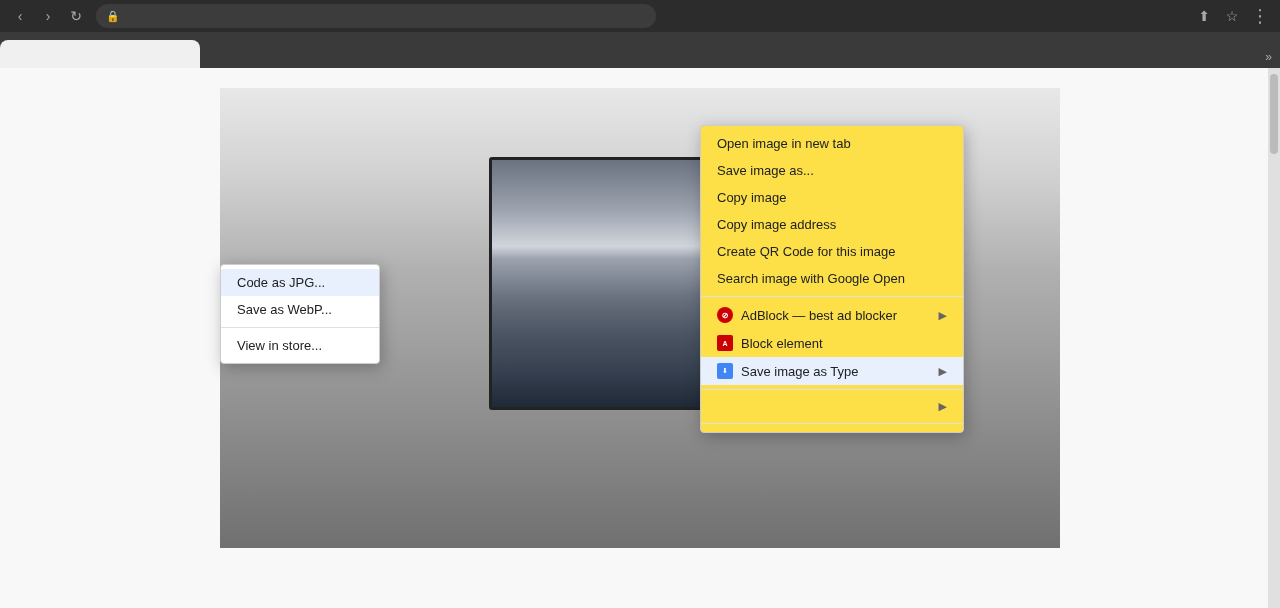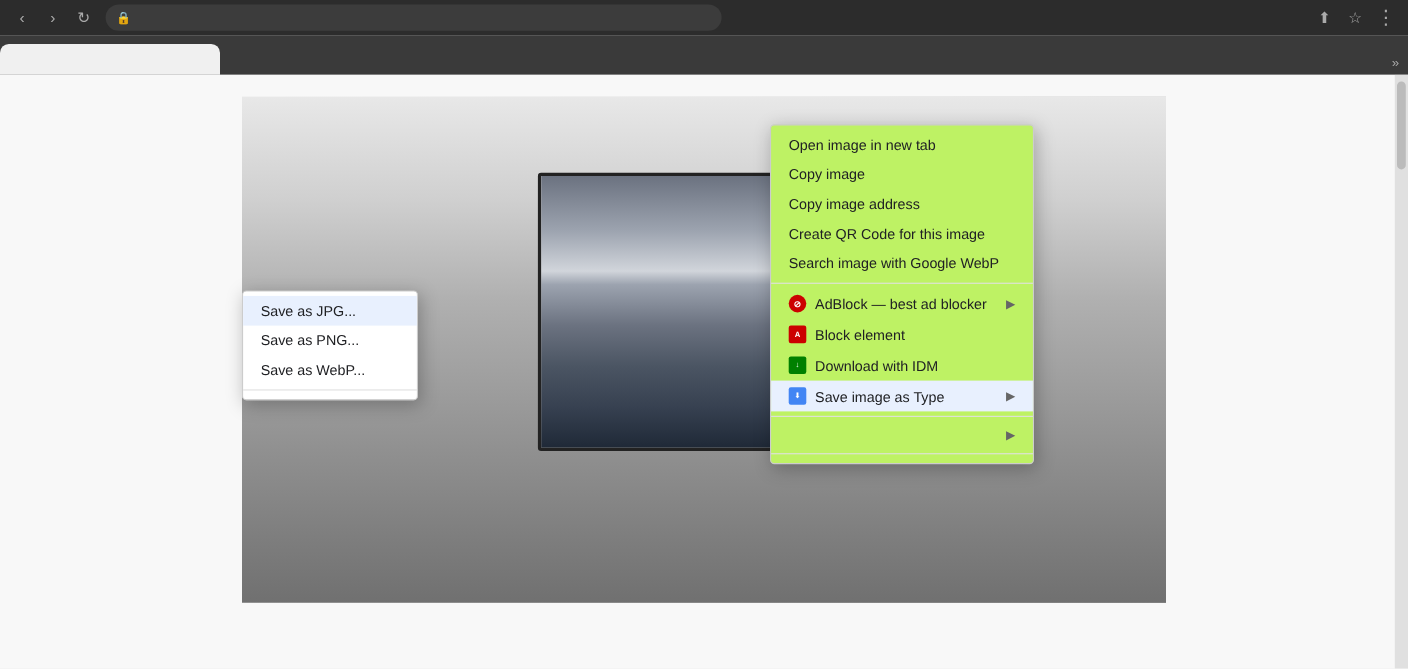--- a/index.html
+++ b/index.html
@@ -208,23 +208,23 @@
         #4b5563 70%,
         #374151 85%,
         #1f2937 100%
       );
     }
 
     
     .context-menu {
       position: absolute;
       left: 700px;
-      top: 45px;
-      width: 240px;
-      background: #bef264;
+      top: 57px;
+      width: 264px;
+      background: #fde047;
       border: 1px solid #ccc;
       border-radius: 4px;
       box-shadow: 2px 4px 16px rgba(0,0,0,0.25);
       z-index: 1000;
       padding: 4px 0;
       font-size: 13px;
       color: #202124;
     }
 
     .context-menu-item {
@@ -379,75 +379,72 @@
           <div class="mountain-bg"></div>
         </div>
       </div>
     </div>
 
     <div class="context-menu">
       <div class="context-menu-item">
         <span>Open image in new tab</span>
       </div>
       <div class="context-menu-item">
+        <span>Save image as...</span>
+      </div>
+      <div class="context-menu-item">
         <span>Copy image</span>
       </div>
       <div class="context-menu-item">
         <span>Copy image address</span>
       </div>
       <div class="context-menu-item">
         <span>Create QR Code for this image</span>
       </div>
       <div class="context-menu-item">
-        <span>Search image with Google WebP</span>
+        <span>Search image with Google Open</span>
       </div>
       <div class="context-menu-separator"></div>
       <div class="context-menu-item">
         <span class="item-icon">
           <span class="adblock-icon">⊘</span>
         </span>
         <span>AdBlock — best ad blocker</span>
         <span class="arrow">▶</span>
       </div>
       <div class="context-menu-item">
         <span class="item-icon">
           <span class="abp-icon">A</span>
         </span>
         <span>Block element</span>
-      </div>
-      <div class="context-menu-item">
-        <span class="item-icon">
-          <span class="idm-icon">↓</span>
-        </span>
-        <span>Download with IDM</span>
       </div>
       <div class="context-menu-item highlighted">
         <span class="item-icon">
           <span class="savetype-icon">⬇</span>
         </span>
         <span>Save image as Type</span>
         <span class="arrow">▶</span>
       </div>
       <div class="context-menu-separator"></div>
       <div class="context-menu-item">
         <span class="arrow">▶</span>
       </div>
       <div class="context-menu-separator"></div>
     </div>
 
     <div class="submenu">
       <div class="submenu-item">
-        <span>Save as JPG...</span>
-      </div>
-      <div class="submenu-item">
-        <span>Save as PNG...</span>
+        <span>Code as JPG...</span>
       </div>
       <div class="submenu-item">
         <span>Save as WebP...</span>
       </div>
       <div class="context-menu-separator"></div>
+      <div class="submenu-item">
+        <span>View in store...</span>
+      </div>
     </div>
   </div>
 
   <div class="scrollbar">
     <div class="scrollbar-thumb"></div>
   </div>
 </div>
 
 </body></html>

